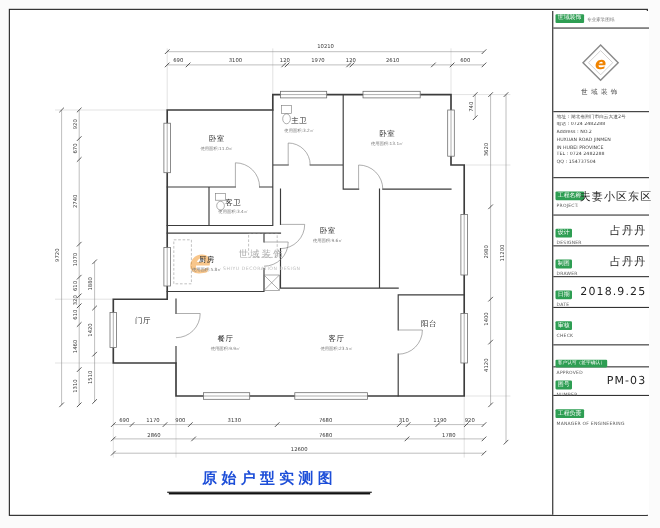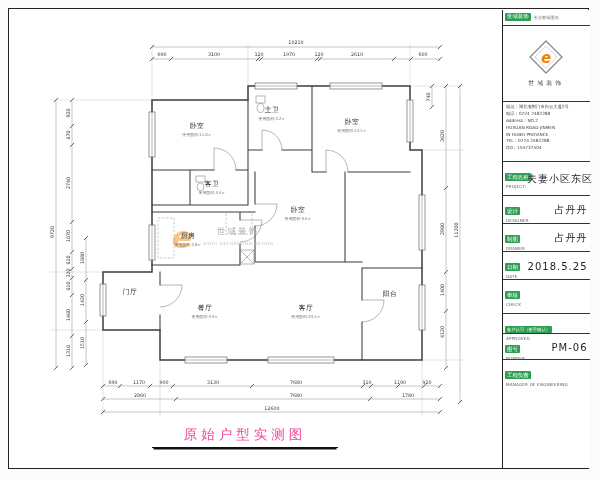--- a/index.html
+++ b/index.html
@@ -24,21 +24,21 @@
   #plan text{font-family:"DejaVu Sans","Liberation Sans",sans-serif;}
   #plan .dim{font-size:4.8px;fill:#3a3a3a;text-anchor:middle}
   #plan .room{font-size:6.8px;fill:#2b2b2b;text-anchor:middle;letter-spacing:.5px}
   #plan .area{font-size:3.9px;fill:#787878;text-anchor:middle}
   .wm-e{font-size:30px;font-style:italic;font-weight:bold;fill:#f08300;opacity:.45;text-anchor:middle}
   .wm-t1{font-size:8.5px;fill:#a9a9a9;text-anchor:middle;letter-spacing:2px}
   .wm-t2{font-size:4.2px;fill:#bdbdbd;text-anchor:middle;letter-spacing:.5px}
   
   .sheet-title{
     position:absolute;left:152px;top:426px;width:186px;text-align:center;
-    font-size:13.5px;font-weight:normal;letter-spacing:4px;color:#ec4899;
+    font-size:13.5px;font-weight:bold;letter-spacing:4px;color:#1d4ed8;
     padding-bottom:3px;border-bottom:1.4px solid #111;background:#fff;
     box-shadow:0 3px 0 -1.5px #111;
   }
   
   .tb{
     position:absolute;left:502px;top:9.5px;width:87.5px;height:458px;
     border-left:1.2px solid #222;background:#fff;box-sizing:border-box;
   }
   .tb *{box-sizing:border-box}
   .tb-head{height:16px;border-bottom:1px solid #333;display:flex;align-items:center;gap:3px;padding:0 2px;}
@@ -248,35 +248,35 @@
     <div class="val">占丹丹</div>
   </div>
   <div class="tb-row rh28">
     <span class="chip">制图</span>
     <span class="en">DRAWER</span>
     <div class="val">占丹丹</div>
   </div>
   <div class="tb-row rh28">
     <span class="chip">日期</span>
     <span class="en">DATE</span>
-    <div class="val">2018.5.25</div>
+    <div class="val">2018.9.25</div>
   </div>
   <div class="tb-row rh34">
     <span class="chip">审核</span>
     <span class="en">CHECK</span>
     <div class="val"></div>
   </div>
   <div class="tb-row rh20">
     <span class="chip small">客户认可（签字确认）</span>
     <span class="en">APPROVED</span>
     <div class="val"></div>
   </div>
   <div class="tb-row rh26">
     <span class="chip">图号</span>
     <span class="en">NUMBER</span>
-    <div class="val">PM-06</div>
+    <div class="val">PM-03</div>
   </div>
   <div class="tb-row rhM">
     <span class="chip">工程负责</span>
     <span class="en">MANAGER OF ENGINEERING</span>
     <div class="val"></div>
   </div>
 </div>
 
 </body></html>

